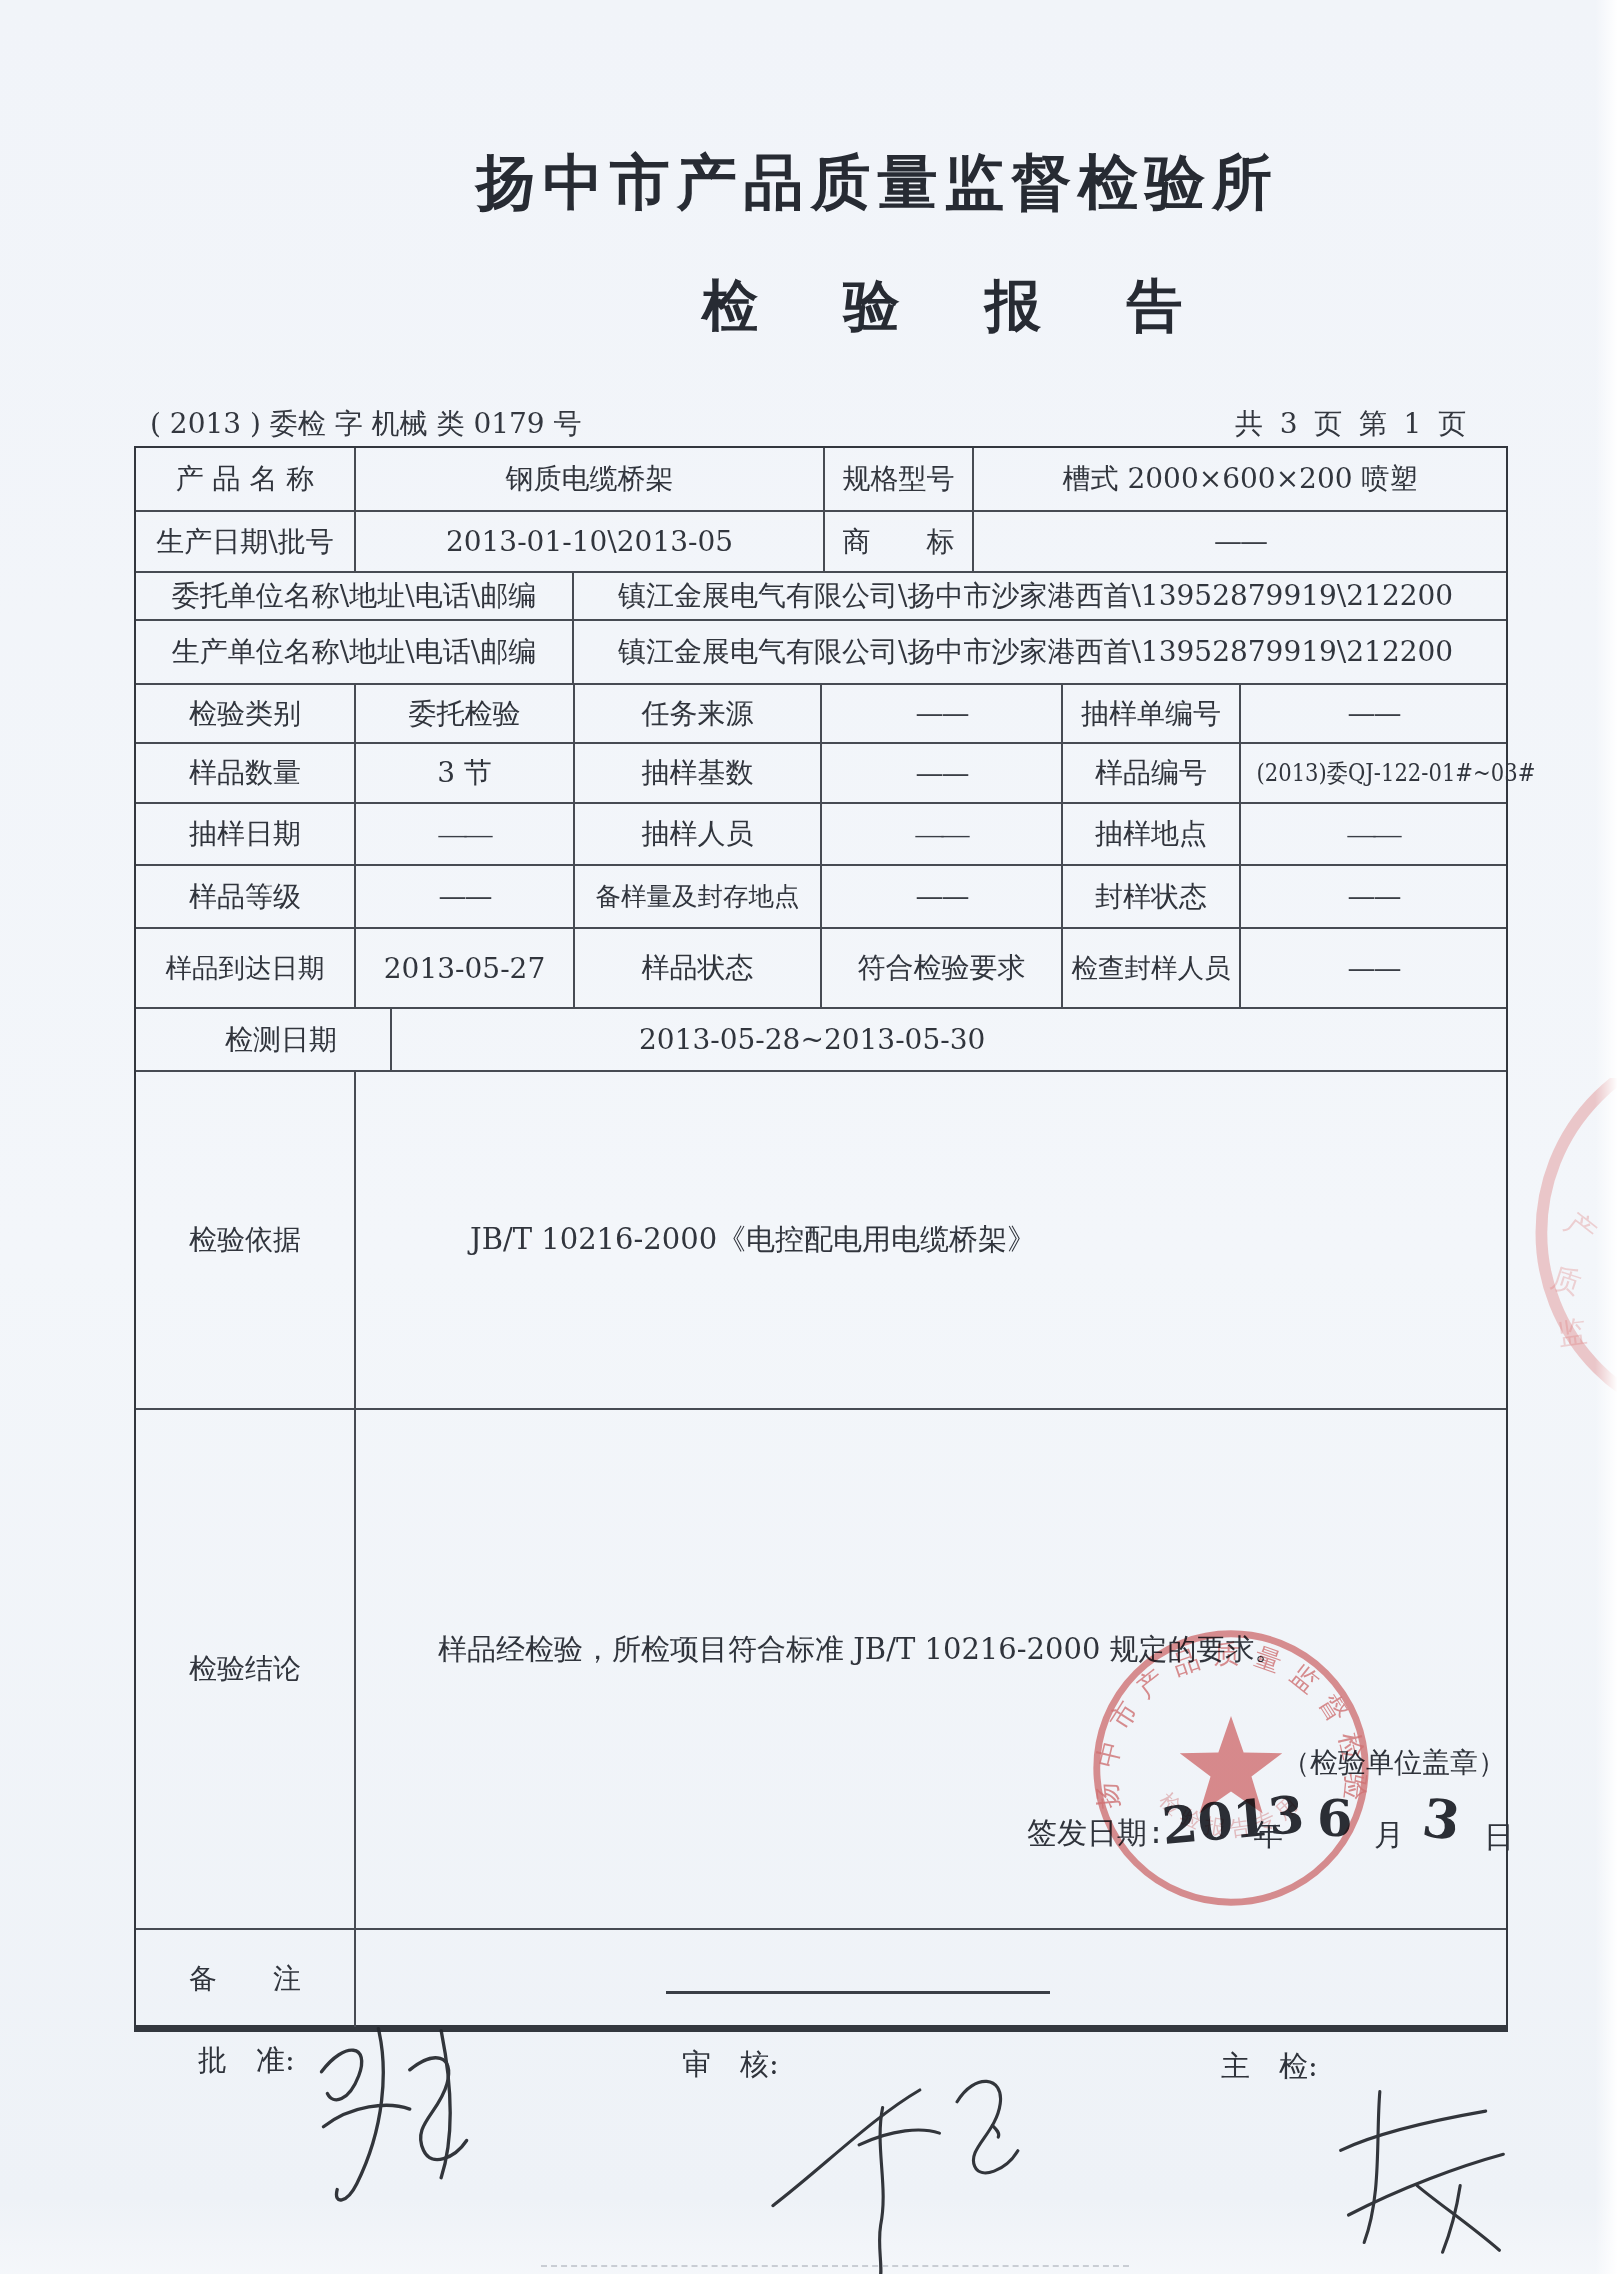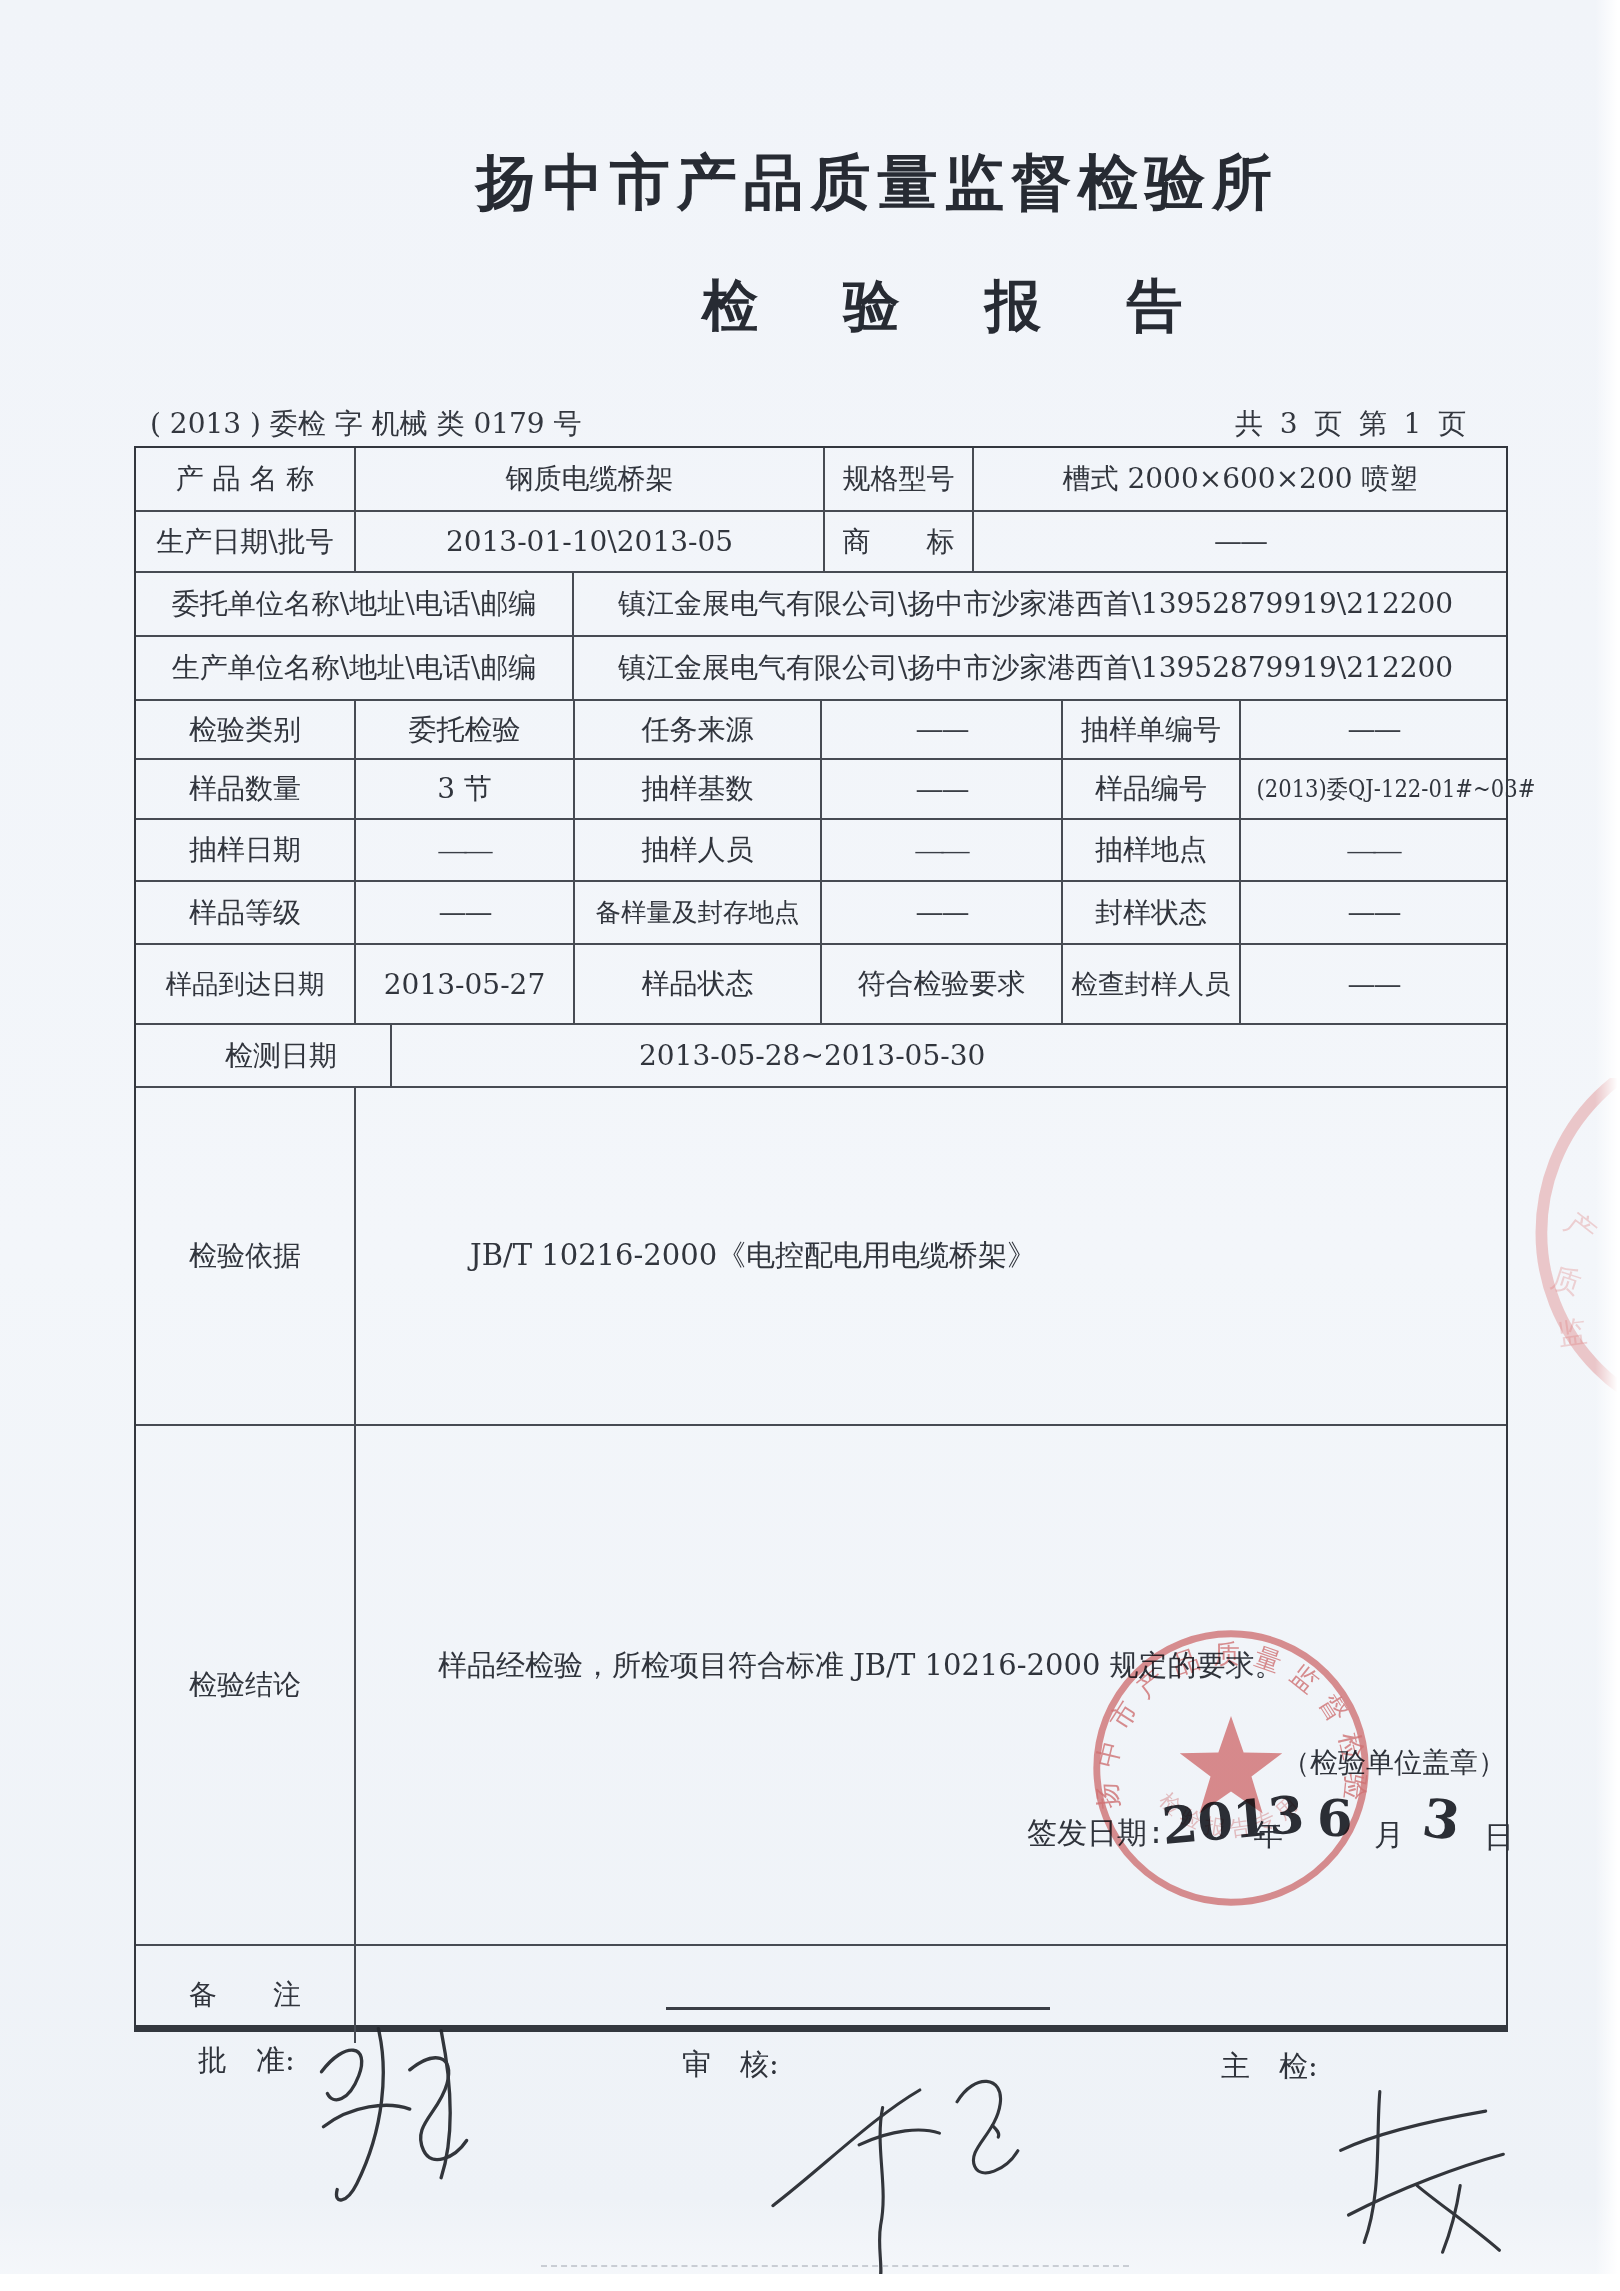--- a/index.html
+++ b/index.html
@@ -26,21 +26,21 @@
   .cols-6{grid-template-columns:218px 219px 247px 241px 178px 1fr;}
   .cols-2n{grid-template-columns:218px 1fr;}
   .c{display:flex;align-items:center;justify-content:center;font-size:28px;color:#31353d;
      border-left:2px solid #474b53;white-space:nowrap;}
   .c:first-child{border-left:none;}
   .left{justify-content:flex-start;padding-left:44px;}
   .dash{letter-spacing:-2px;color:#3a3e46;}
   .cond{font-size:23.5px;transform:scaleX(.9);}
   .cond2{font-size:25.5px;}
   .tight{font-size:26.5px;}
-  .r1{height:64px;} .r2{height:61px;} .r3{height:64px;} .r4{height:64px;}
+  .r1{height:64px;} .r2{height:61px;} .r3{height:48px;} .r4{height:64px;}
   .r5{height:59px;} .r6{height:60px;} .r7{height:62px;font-family:Liberation Serif, serif;} .r8{height:63px;}
   .r9{height:80px;} .r10{height:63px;padding-left:36px;} .r11{height:338px;} .r12{height:520px;} .r13{height:97px;}
   .testdate-val{justify-content:flex-start;padding-left:247px;}
   .basis-val{justify-content:flex-start;padding-left:114px;font-size:29px;}
   .rel{position:relative;}
   .concl-text{position:absolute;left:82px;top:220px;font-size:29px;white-space:nowrap;color:#30343c;}
   .remark-line{position:absolute;left:310px;top:61px;width:384px;height:2.9px;background:#3a3e46;}
   
   #round-stamp{mix-blend-mode:multiply;opacity:.92;}
   .seal-note{font-size:28px;color:#2f333b;white-space:nowrap;}

